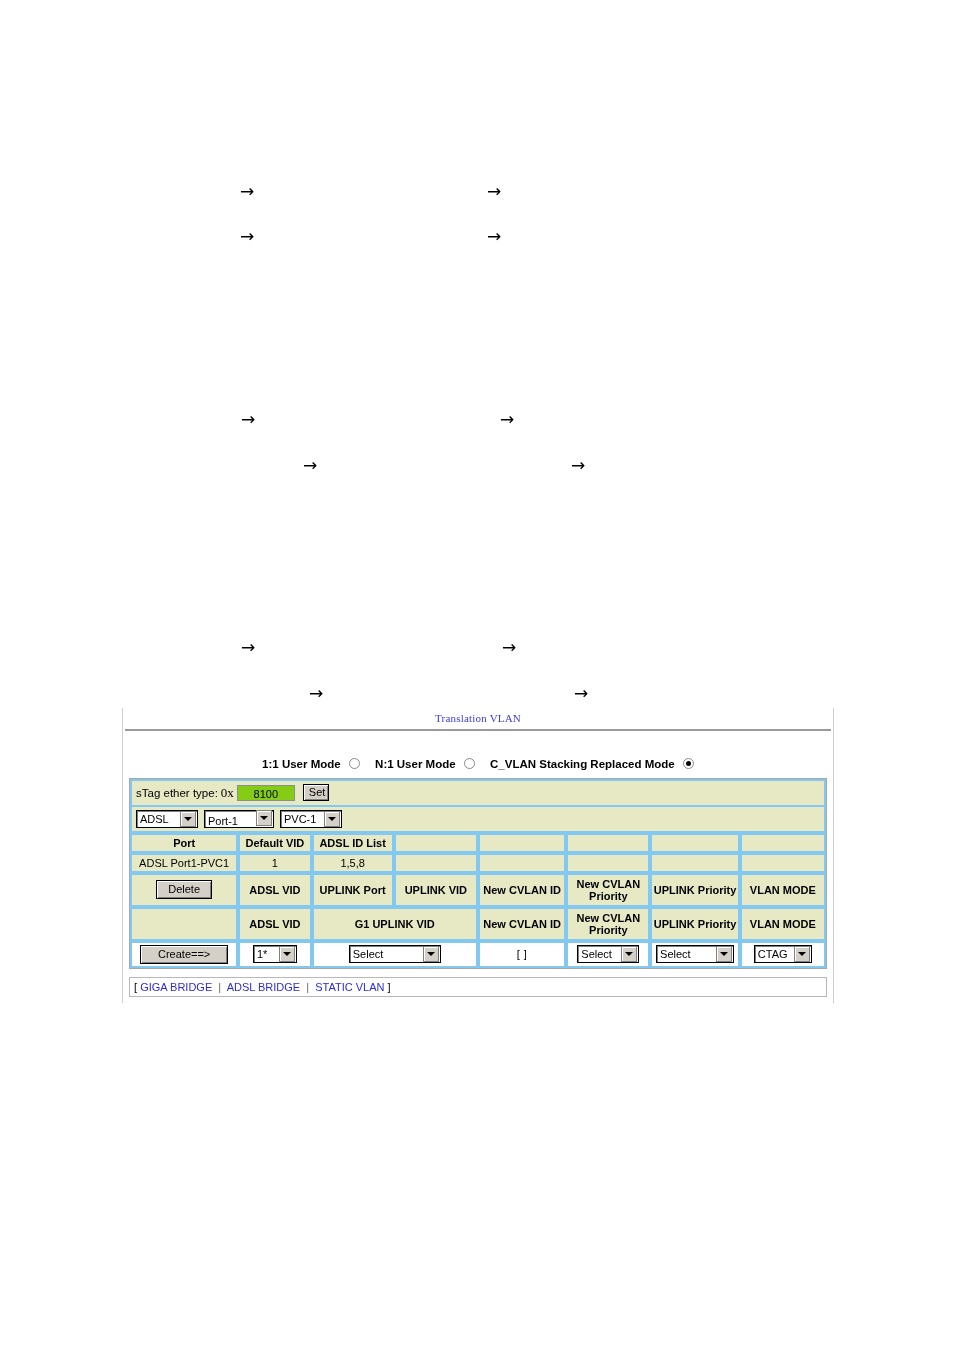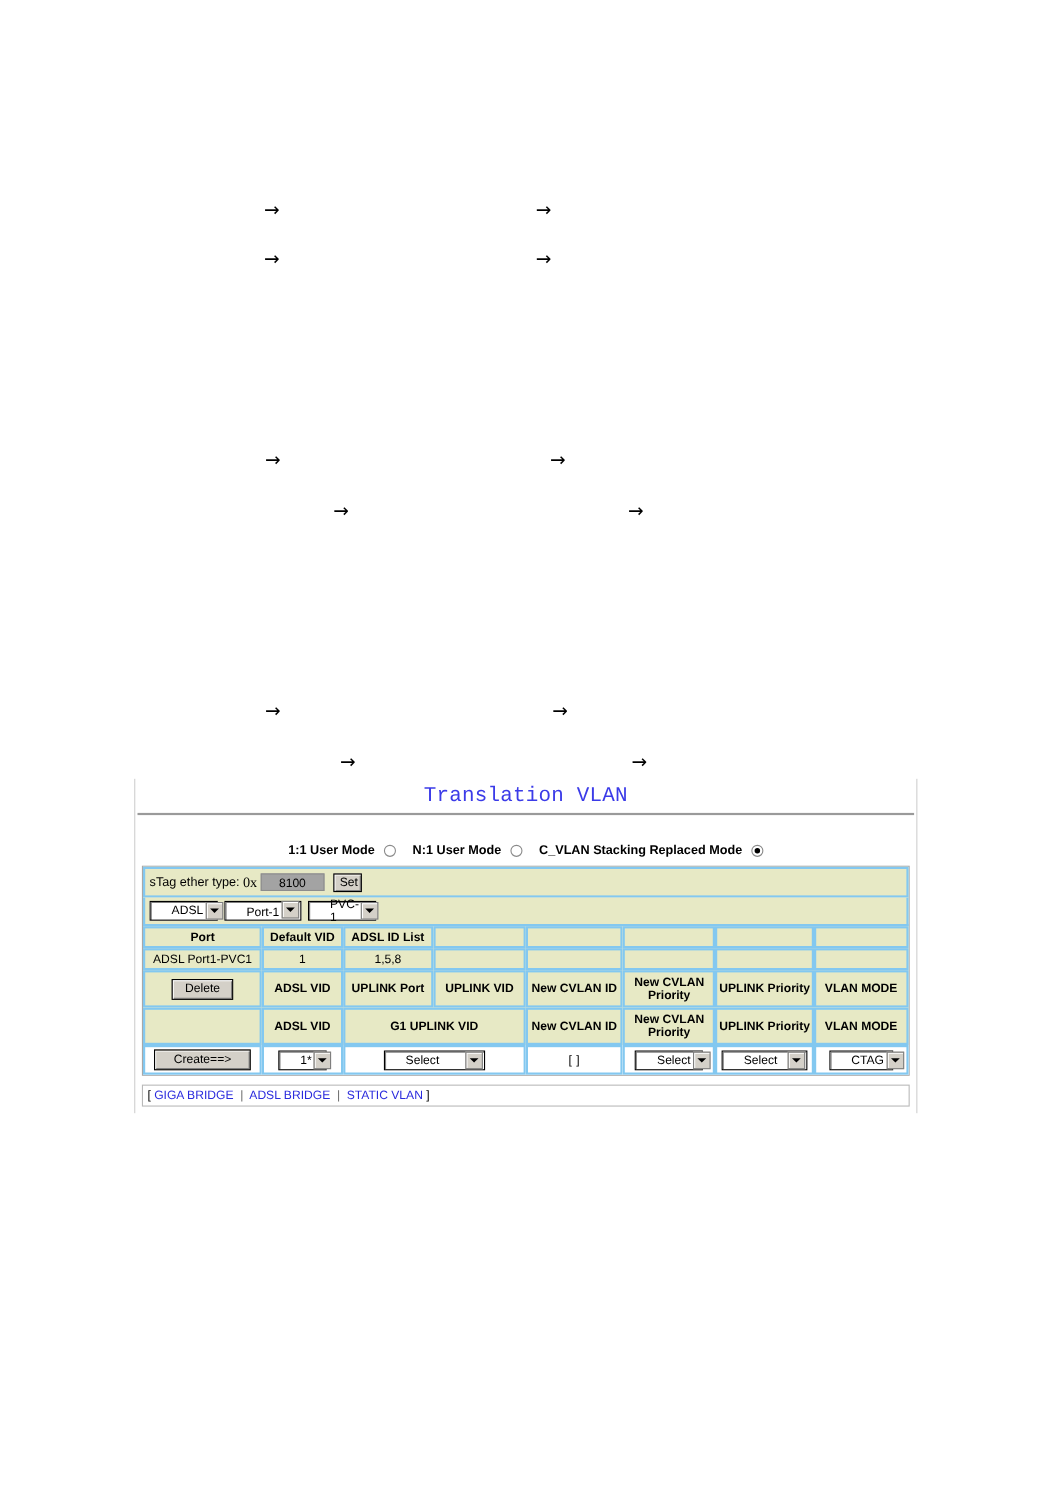--- a/index.html
+++ b/index.html
@@ -39,22 +39,22 @@
     width: 710px;
     background: #ffffff;
     border: 1px solid #cfcfcf;
     border-top: none;
     border-bottom: none;
   }
 
   #ui-title {
     text-align: center;
     color: #3b3be8;
-    font-family: Liberation Mono, monospace;
-    font-size: 19px;
+    font-family: Liberation Serif, serif;
+    font-size: 11px;
     padding: 4px 0 5px 0;
     letter-spacing: 0.2px;
   }
   #ui-title-rule {
     height: 2px;
     background: #9a9a9a;
     margin: 0 2px 0 2px;
   }
 
   #mode-row {
@@ -116,21 +116,21 @@
     color: #000;
   }
   .stag-label { white-space: nowrap; text-align: right; }
   .hex-prefix {
     font-family: "Liberation Serif", serif;
     font-size: 13px;
     margin-left: 3px;
     margin-right: 3px;
   }
   .textbox {
-    background: #a3a3a3;
+    background: #84cc16;
     border: 1px solid #8c8c8c;
     height: 16px;
     line-height: 16px;
     font-size: 11px;
     padding: 0 4px;
     text-align: center;
     box-sizing: border-box;
     color: #000;
   }
   .btn {
@@ -150,21 +150,21 @@
 
   .sel {
     display: inline-flex;
     align-items: center;
     justify-content: space-between;
     background: #ffffff;
     border: 1px solid #000000;
     box-shadow: inset 1px 1px 0 #808080;
     height: 18px;
     font-size: 11px;
-    padding-left: 19px;
+    padding-left: 3px;
     box-sizing: border-box;
     color: #000;
     cursor: default;
   }
   .sel .arrow-btn {
     width: 14px;
     height: 14px;
     margin: 1px 1px 1px 2px;
     background: #d4d0c8;
     border: 1px solid #7f7f7f;

